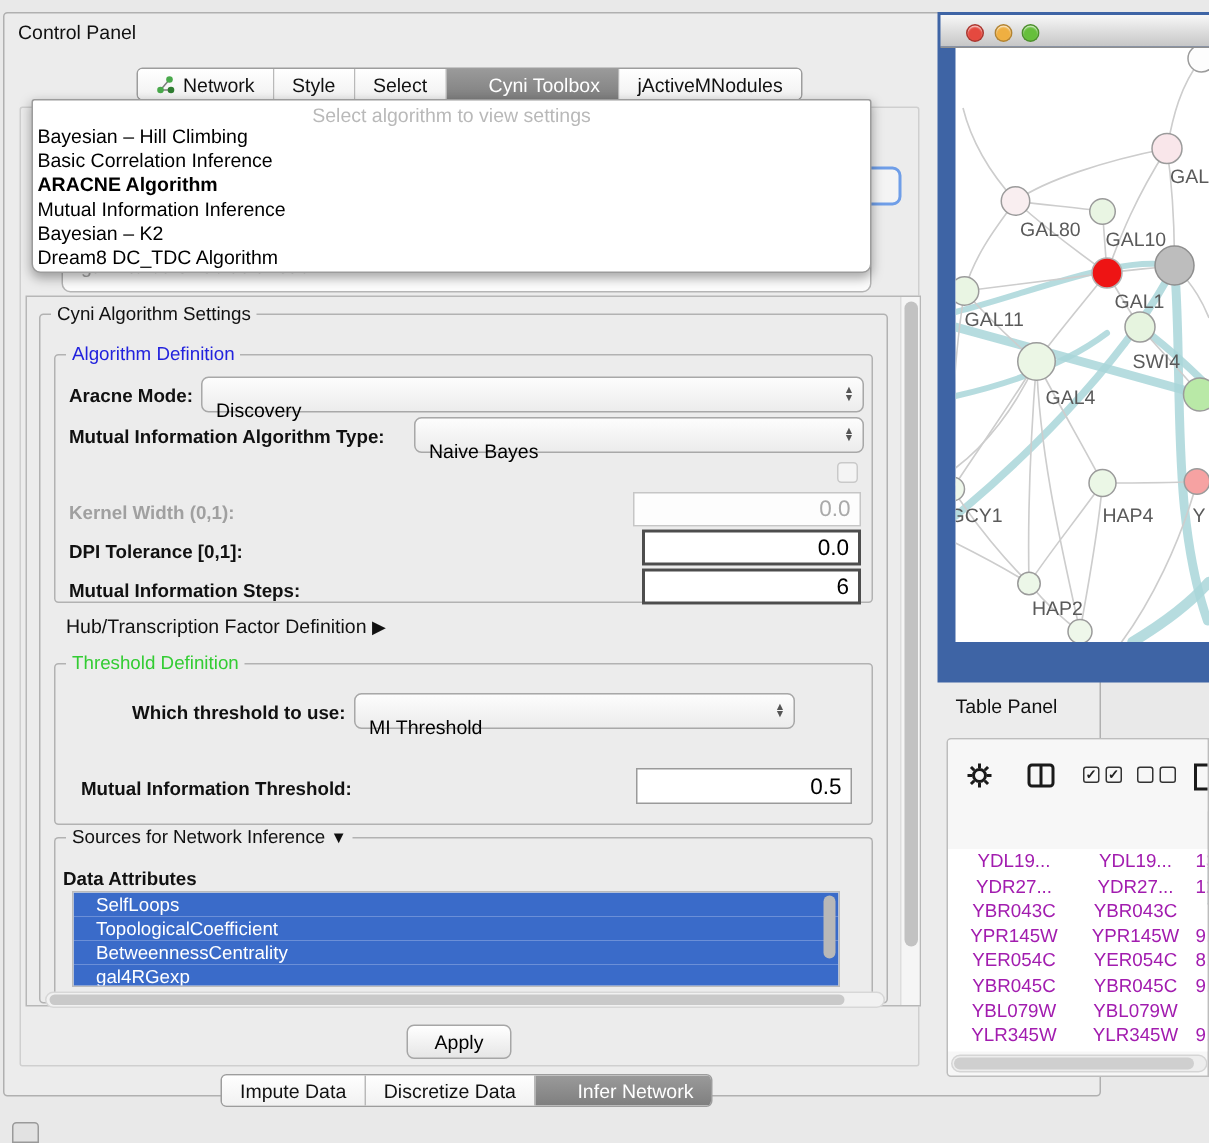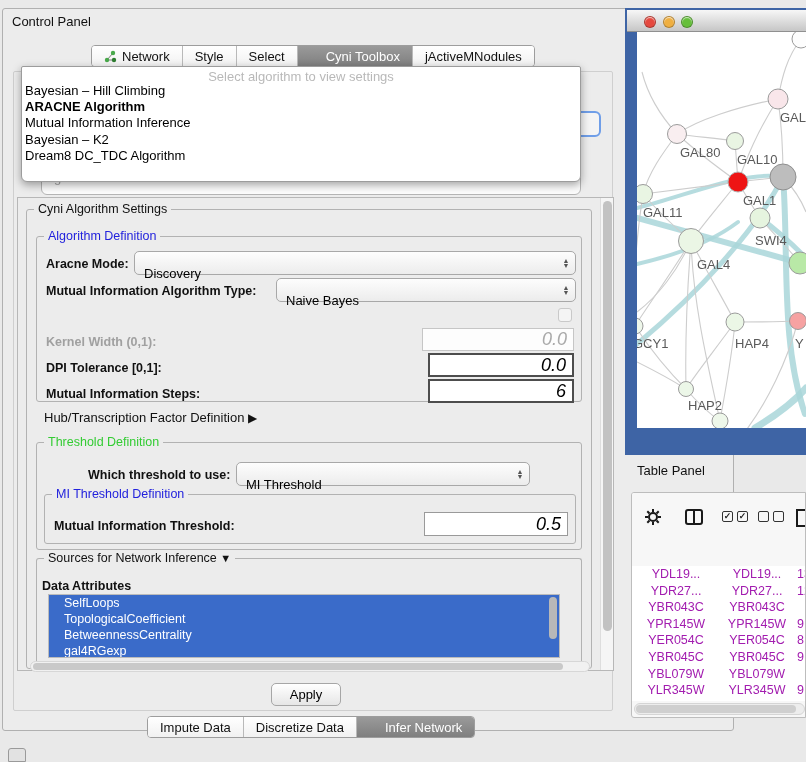--- a/index.html
+++ b/index.html
@@ -54,22 +54,22 @@
 
   .flabel { position:absolute; font-size:12.5px; font-weight:bold; color:#111; white-space:nowrap; }
   .flabel.dis { color:#a0a0a0; }
 
   .combo { position:absolute; border:1px solid #a8a8a8; border-radius:5px;
     background:linear-gradient(#fdfdfd,#ececec); display:flex; align-items:center; }
   .combo .cval { flex:1; font-size:13px; color:#000; padding-left:9px;margin-top:20px; }
   .combo .steppers { width:16px; display:flex; flex-direction:column; align-items:center;
     justify-content:center; line-height:5px; color:#555; font-size:7px; padding-right:2px; }
 
-  .tfield { position:absolute; background:#fff; font-size:18px; color:#000;
-    display:flex; align-items:center; justify-content:flex-end; padding-right:6px;font-style:italic; }
+  .tfield { position:absolute; background:#fff; font-size:15px; color:#000;
+    display:flex; align-items:center; justify-content:flex-end; padding-right:6px; }
   .tfield.strong { border:2px solid #4d4d4d; }
   .tfield.soft { border:1px solid #9a9a9a; }
   .tfield.dis { border:1px solid #c6c6c6; color:#aaa; background:#fdfdfd; }
 
   .checkbox { position:absolute; width:14px; height:14px; border:1px solid #c9c9c9;
     border-radius:3px; background:#f4f4f4; }
 
   #attr-list { position:absolute; left:44px; top:586px; width:512px; height:64px;
     background:#fff; border:1px solid #bbb; overflow:hidden; }
   .attr-item { background:#3a6bc9; color:#fff; font-size:12.5px; line-height:16px;
@@ -163,20 +163,21 @@
 
   <div class="abs" id="blue-frag"></div>
   <div class="abs" id="faint-combo">
     <span>gal-filtered.sif default node</span>
   </div>
 
   <div class="abs" id="algo-popup">
     <div id="algo-placeholder">Select algorithm to view settings</div>
     <div id="algo-list">
         <div class="algo-item">Bayesian – Hill Climbing</div>
+        <div class="algo-item">Basic Correlation Inference</div>
         <div class="algo-item bold">ARACNE Algorithm</div>
         <div class="algo-item">Mutual Information Inference</div>
         <div class="algo-item">Bayesian – K2</div>
         <div class="algo-item">Dream8 DC_TDC Algorithm</div>
       </div>
   </div>
 
   <div class="abs" id="settings">
     <div class="abs" id="settings-scrollbar">
       <div class="abs" id="settings-thumb"></div>
@@ -212,23 +213,20 @@
       <span style="font-size:12px;">▶</span>
     </span>
 
     <div class="group" style="left:18px; top:244px; width:546px; height:108px;">
       <span class="gtitle green-t">Threshold Definition</span>
     </div>
     <span class="flabel" style="left:70px; top:270px;">Which threshold to use:</span>
     <div class="combo" style="left:218px; top:264px; width:294px; height:24px;">
       <span class="cval">MI Threshold</span>
       <span class="steppers">▲<br>▼</span>
-    </div>
-    <div class="group" style="left:26px; top:296px; width:532px; height:50px;">
-      <span class="gtitle blue-t">MI Threshold Definition</span>
     </div>
     <span class="flabel" style="left:36px; top:321px;">Mutual Information Threshold:</span>
     <div class="tfield soft" style="left:406px; top:314px; width:144px; height:24px;">0.5</div>
 
     <div class="group" style="left:18px; top:360px; width:546px; height:108px; border-bottom:none;">
       <span class="gtitle black-t">
         <span>Sources for Network Inference</span>
         <span style="font-size:11px;">▼</span>
       </span>
     </div>

